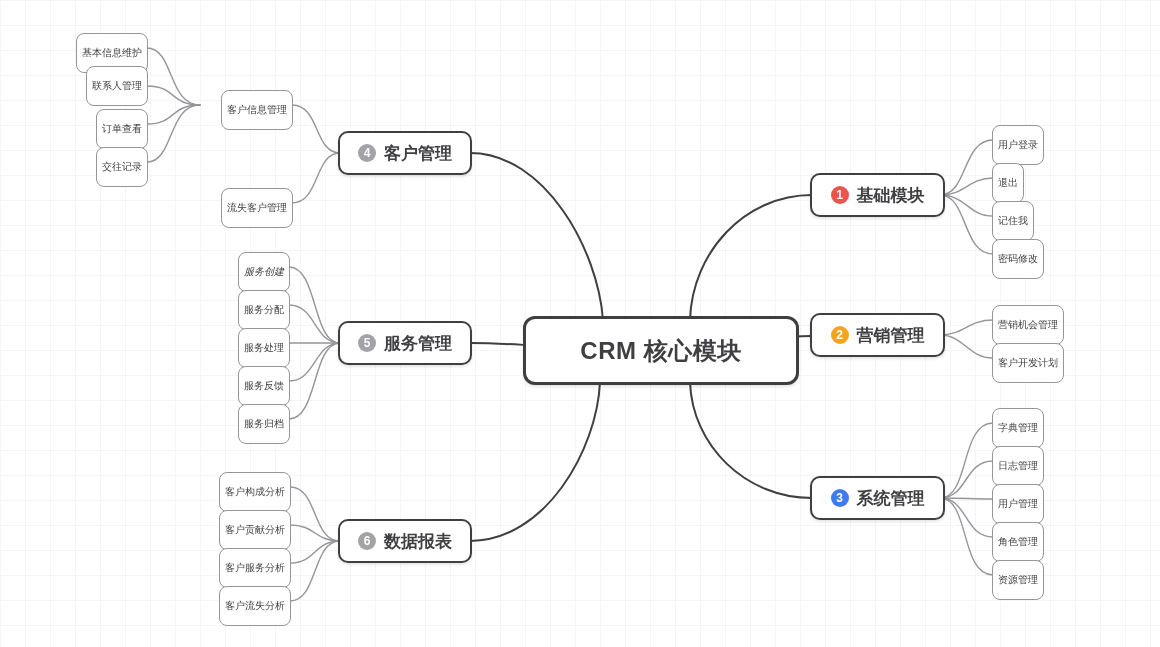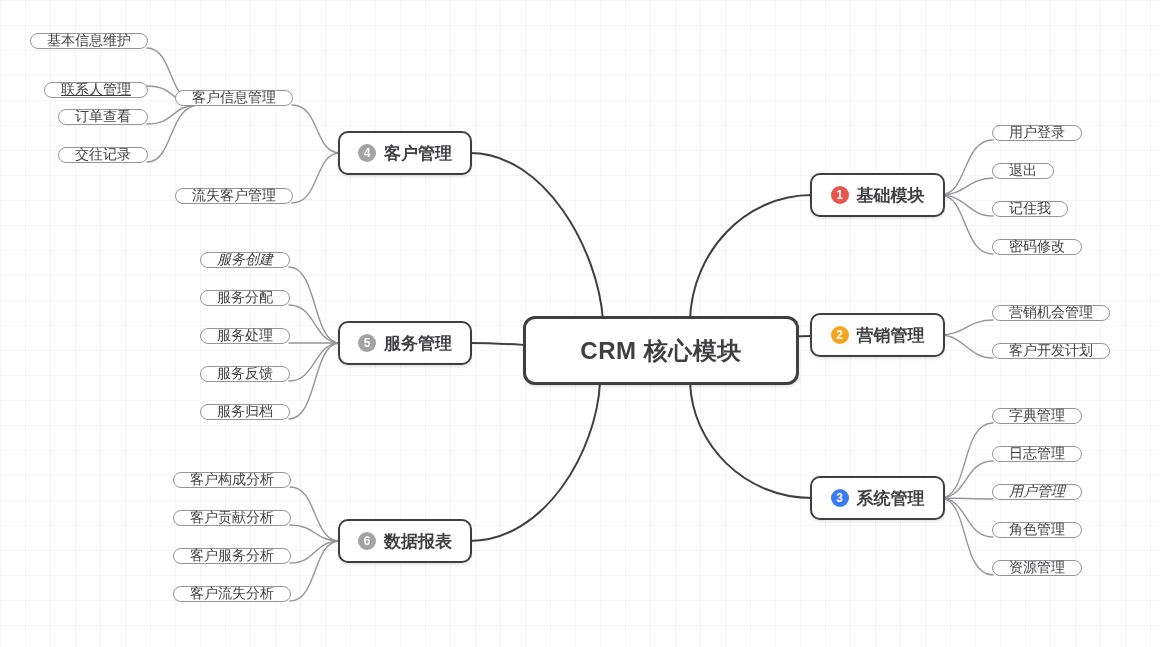--- a/index.html
+++ b/index.html
@@ -39,23 +39,23 @@
     box-shadow:0 2px 3px rgba(0,0,0,0.10);
     z-index:2;
   }
   .badge{
     width:18px;height:18px;border-radius:50%;
     display:flex;align-items:center;justify-content:center;
     color:#fff;font-size:12px;font-weight:700;line-height:1;
     flex:0 0 auto;
   }
   .node-leaf{
-    height:16px;
+    height:40px;
     border:1.4px solid #95959a;border-radius:8px;
-    font-size:14px;padding:0 16px;
+    font-size:10px;padding:0 5px;
     z-index:2;
   }
 </style>
 </head>
 <body>
 
 <div class="canvas">
 
   <svg class="edges">
 
@@ -133,29 +133,29 @@
   <div class="node node-leaf" style="left:992px;top:125px;">用户登录</div>
   <div class="node node-leaf" style="left:992px;top:163px;">退出</div>
   <div class="node node-leaf" style="left:992px;top:201px;">记住我</div>
   <div class="node node-leaf" style="left:992px;top:239px;">密码修改</div>
 
   <div class="node node-leaf" style="left:992px;top:305px;">营销机会管理</div>
   <div class="node node-leaf" style="left:992px;top:343px;">客户开发计划</div>
 
   <div class="node node-leaf" style="left:992px;top:408px;">字典管理</div>
   <div class="node node-leaf" style="left:992px;top:446px;">日志管理</div>
-  <div class="node node-leaf" style="left:992px;top:484px;font-style:italic;">用户管理</div>
+  <div class="node node-leaf" style="left:992px;top:484px;">用户管理</div>
   <div class="node node-leaf" style="left:992px;top:522px;">角色管理</div>
   <div class="node node-leaf" style="left:992px;top:560px;">资源管理</div>
 
   <div class="node node-leaf" style="right:867px;top:90px;">客户信息管理</div>
   <div class="node node-leaf" style="right:867px;top:188px;">流失客户管理</div>
 
   <div class="node node-leaf" style="right:1012px;top:33px;">基本信息维护</div>
-  <div class="node node-leaf" style="right:1012px;top:82px;text-decoration:underline;">联系人管理</div>
+  <div class="node node-leaf" style="right:1012px;top:66px;">联系人管理</div>
   <div class="node node-leaf" style="right:1012px;top:109px;">订单查看</div>
   <div class="node node-leaf" style="right:1012px;top:147px;">交往记录</div>
 
   <div class="node node-leaf" style="right:870px;top:252px;font-style:italic;">服务创建</div>
   <div class="node node-leaf" style="right:870px;top:290px;">服务分配</div>
   <div class="node node-leaf" style="right:870px;top:328px;">服务处理</div>
   <div class="node node-leaf" style="right:870px;top:366px;">服务反馈</div>
   <div class="node node-leaf" style="right:870px;top:404px;">服务归档</div>
 
   <div class="node node-leaf" style="right:869px;top:472px;">客户构成分析</div>

